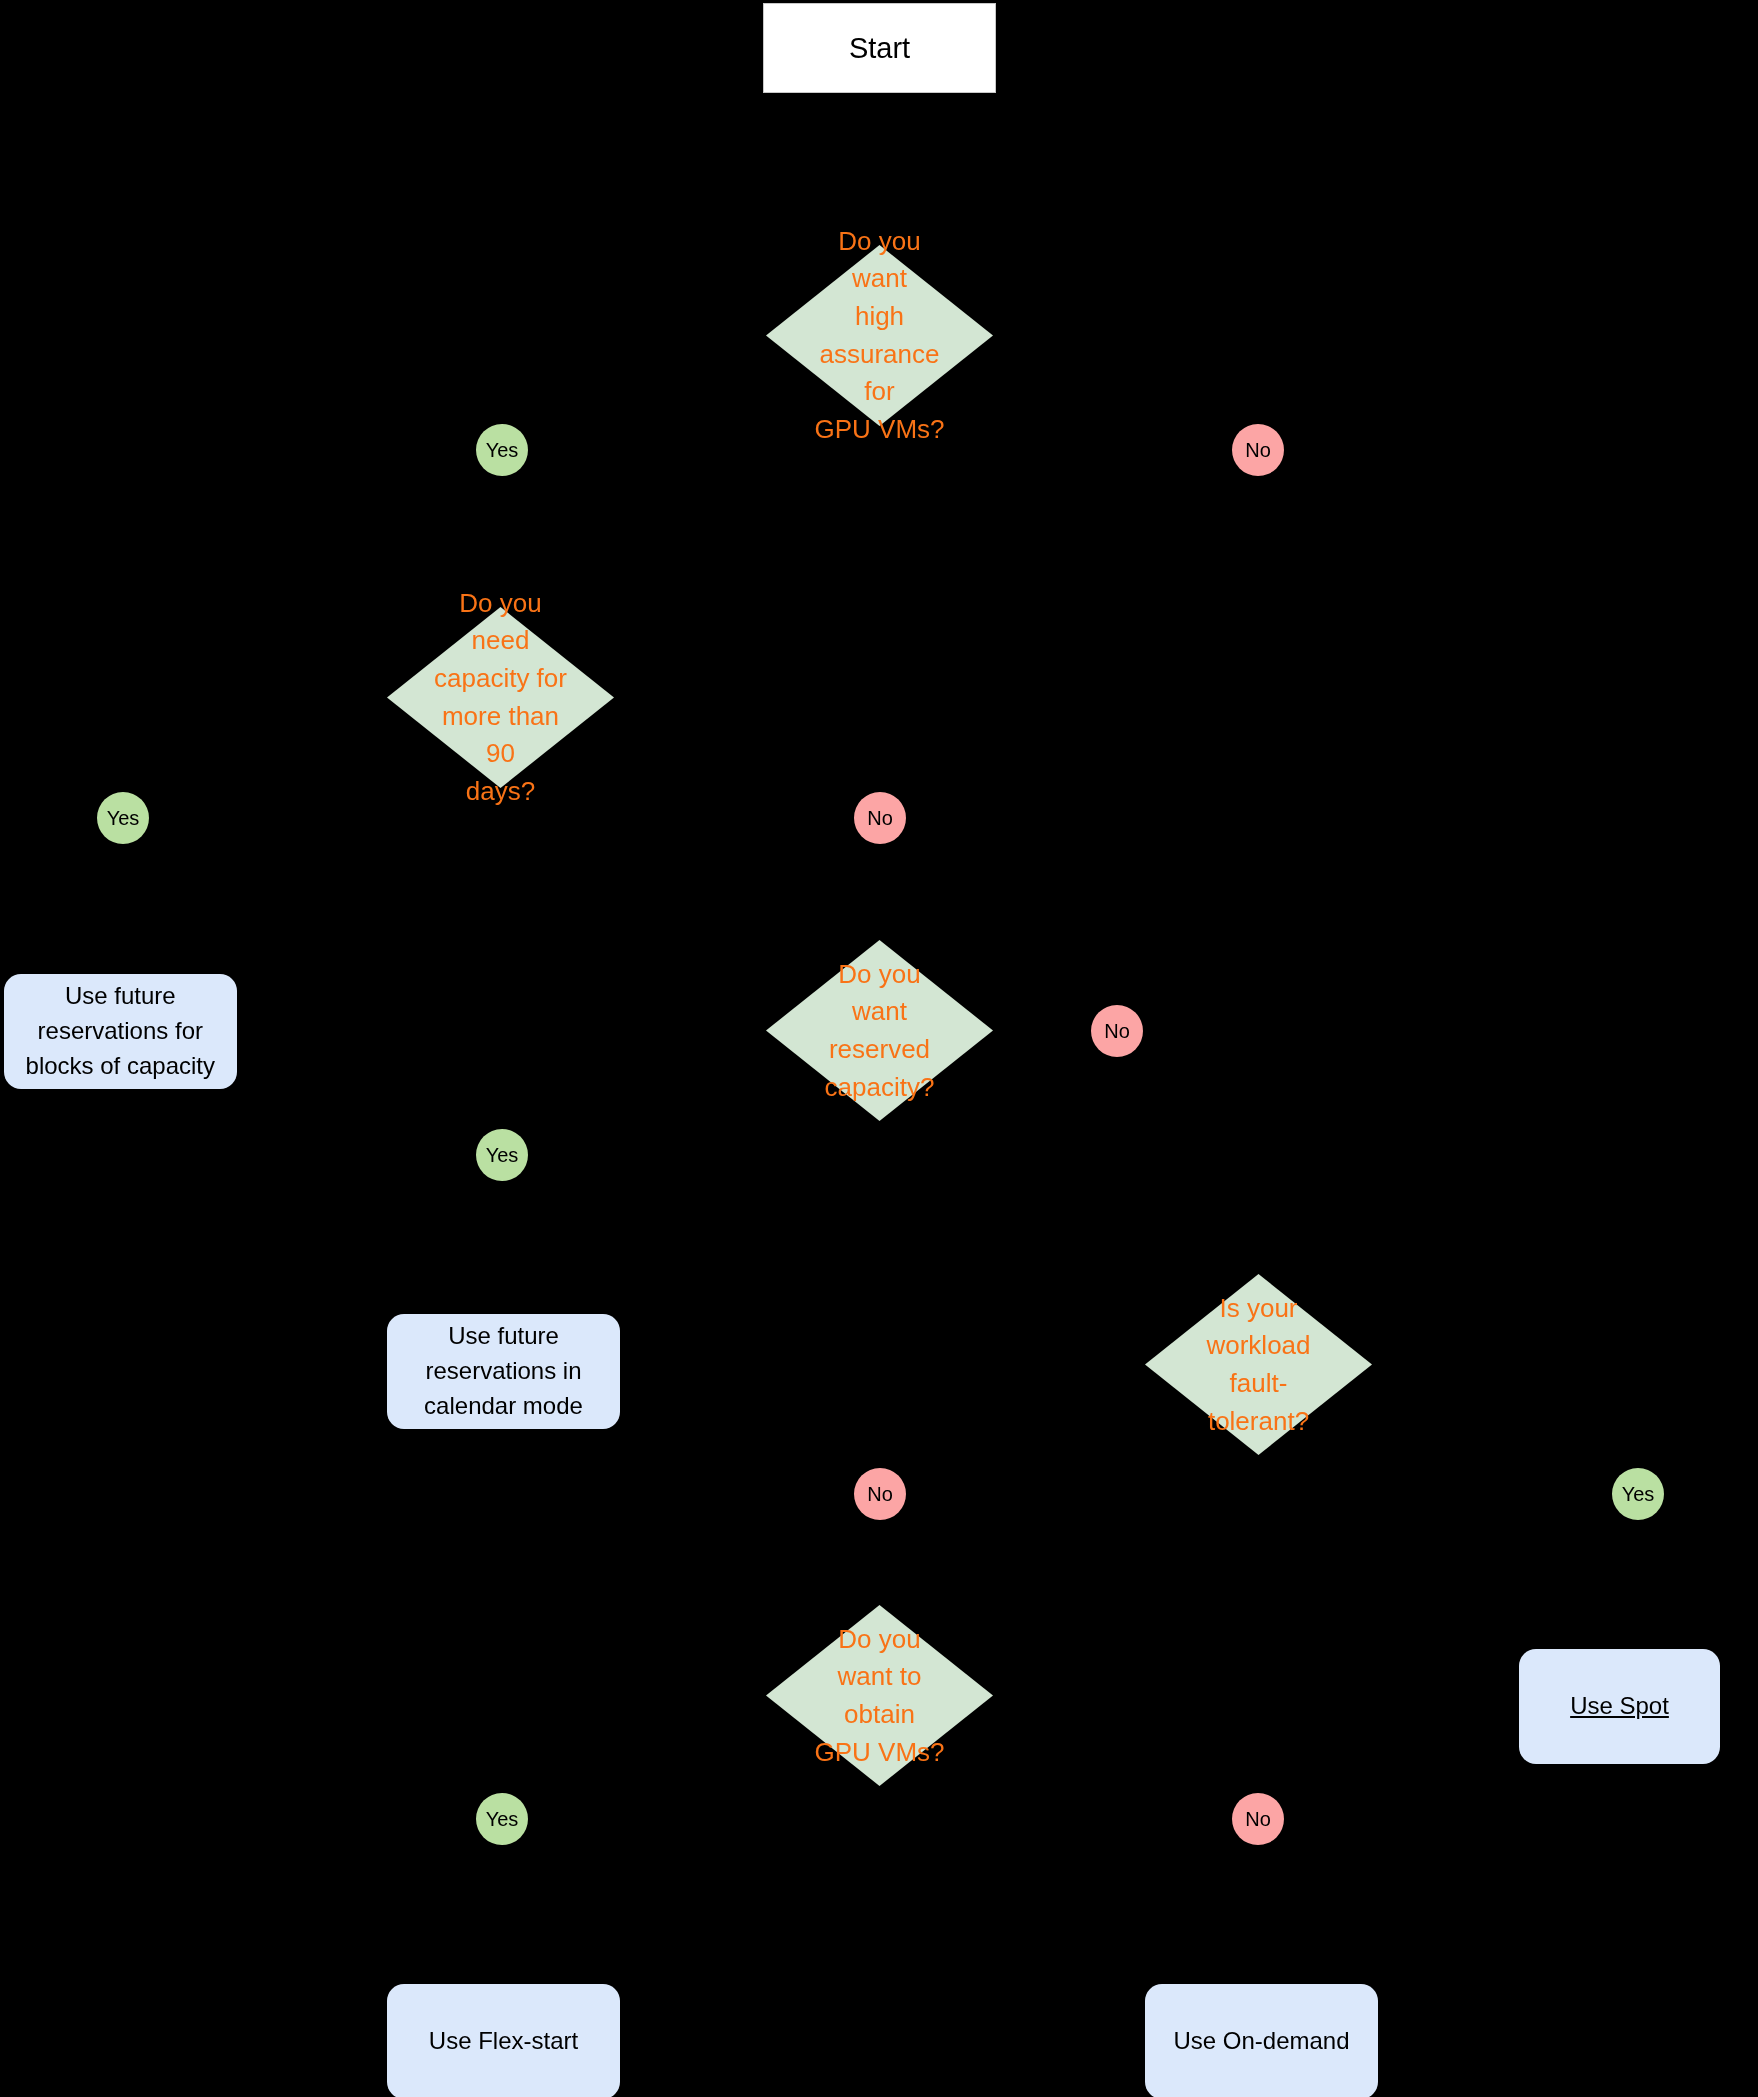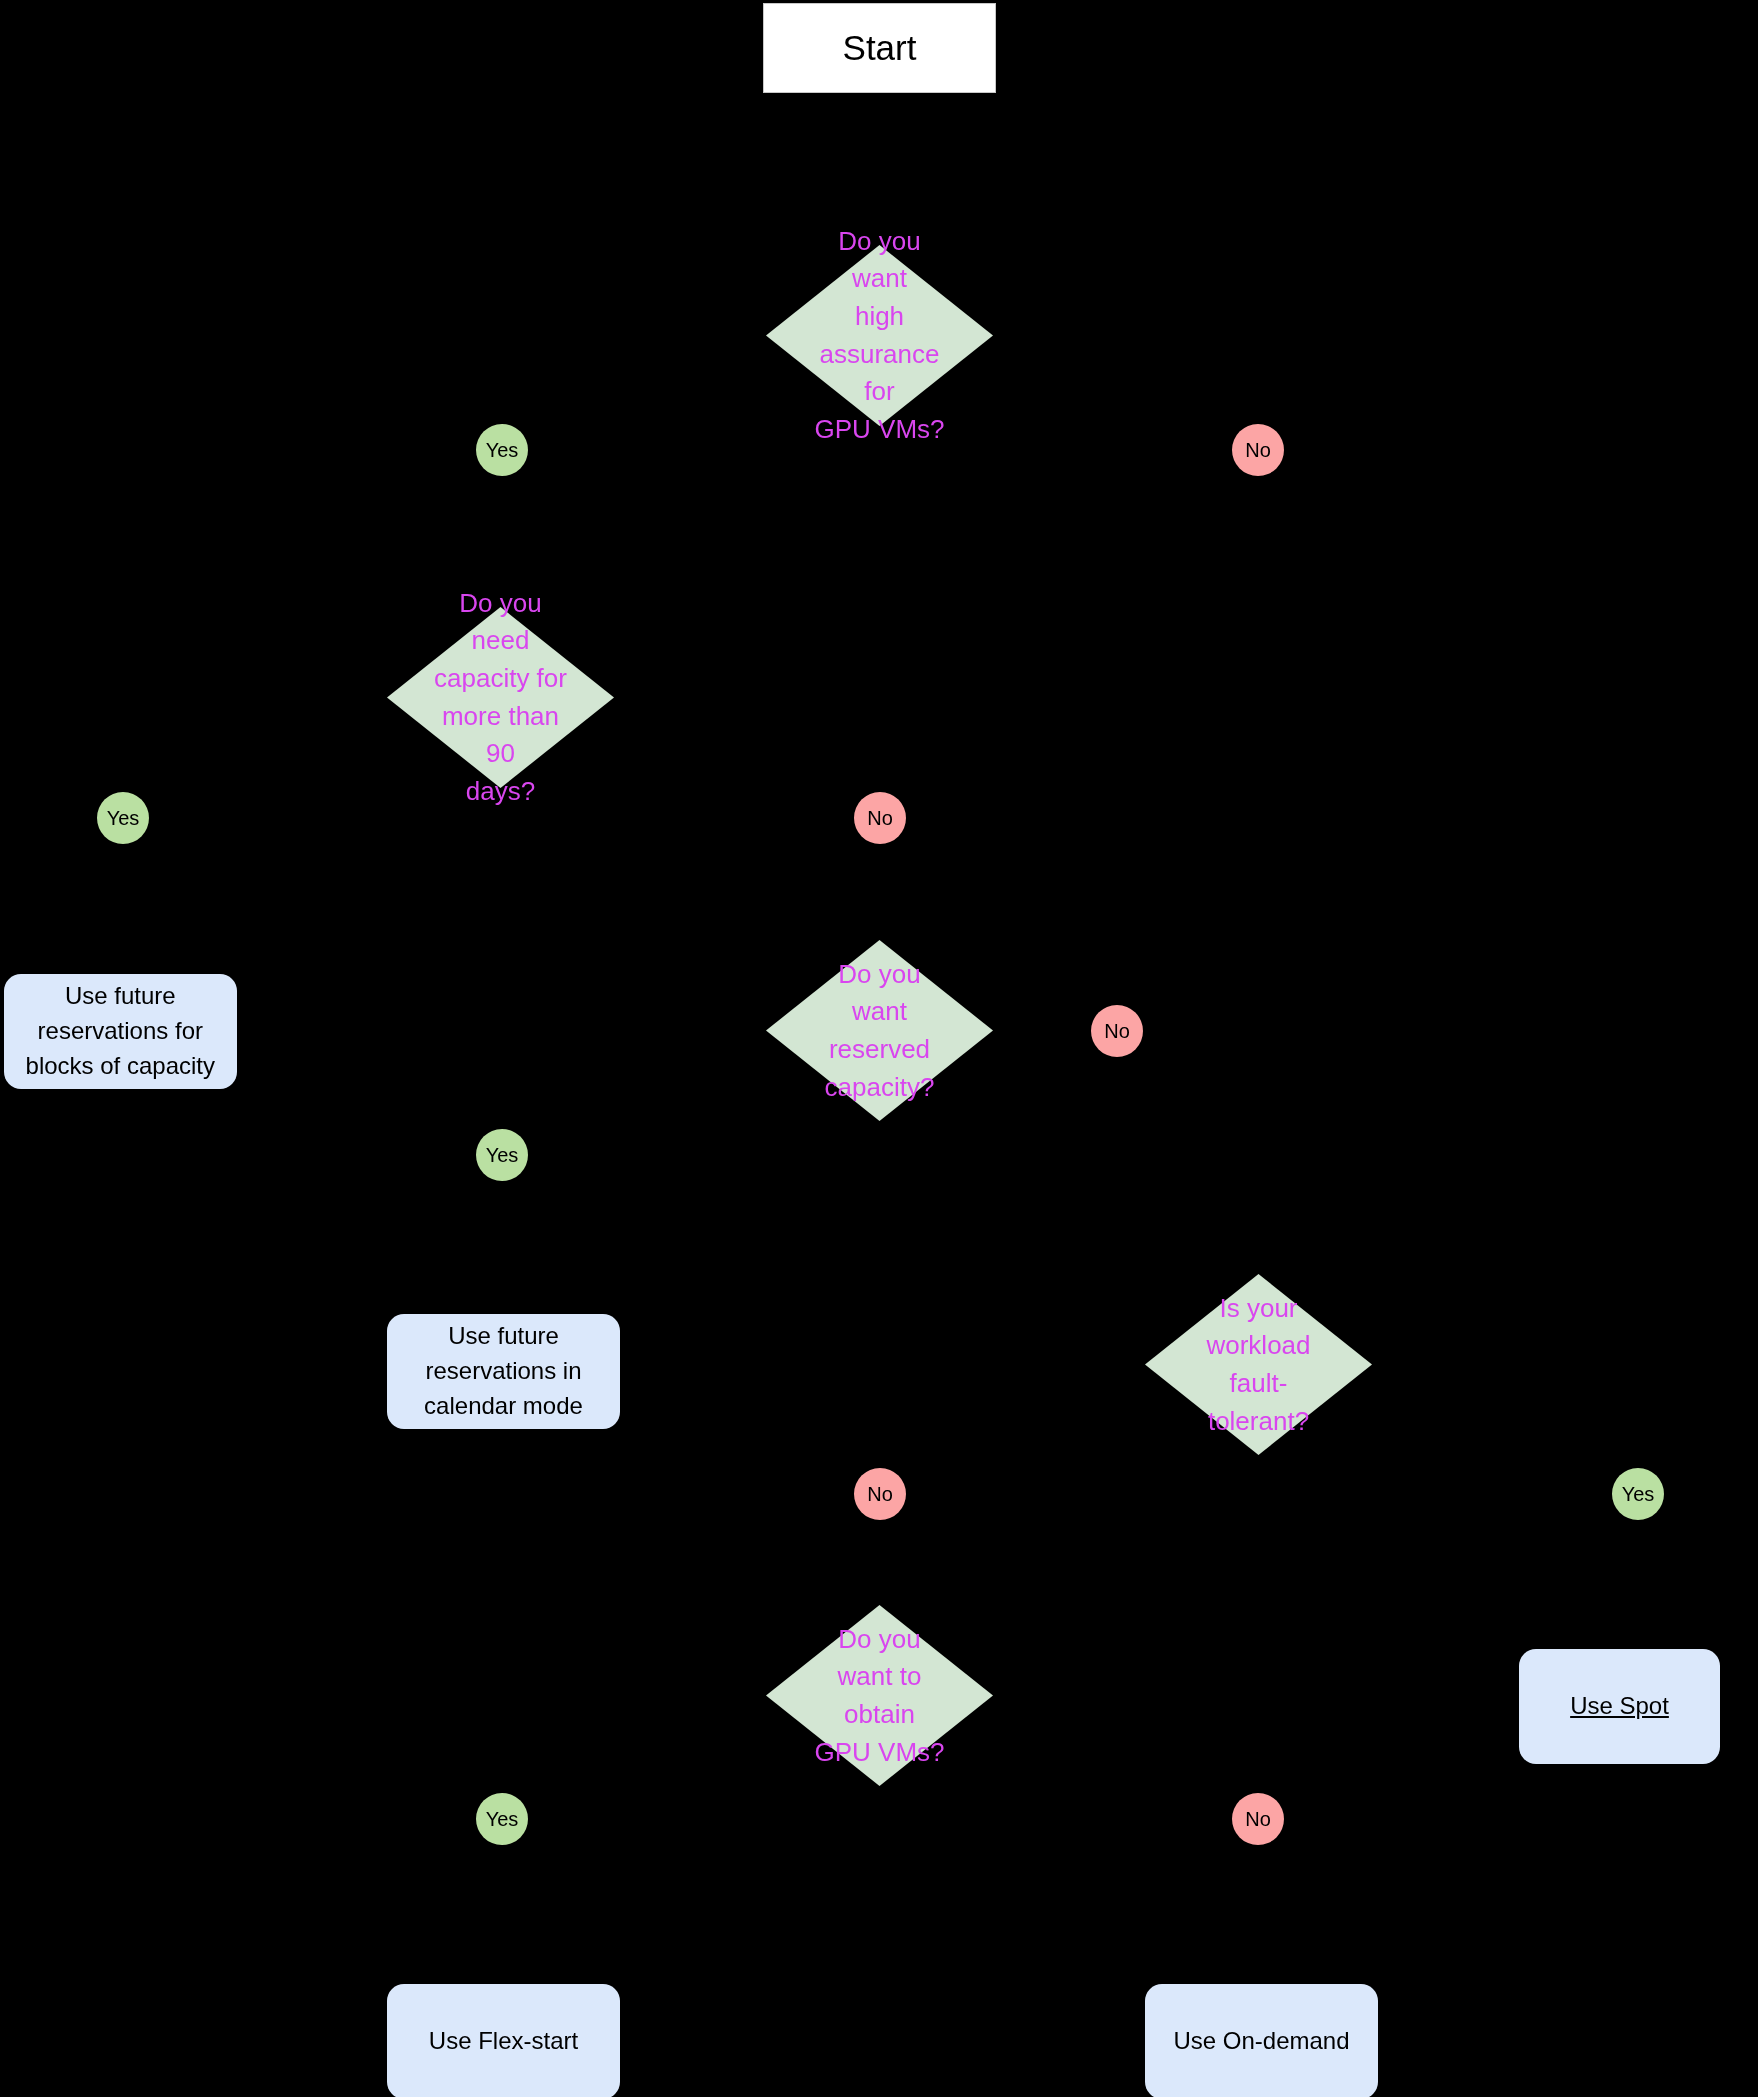--- a/index.html
+++ b/index.html
@@ -21,42 +21,42 @@
   
   .start-box {
     position: absolute;
     background: #ffffff;
     border: 0.9px solid #c8c8c8;
     box-sizing: border-box;
     display: flex;
     align-items: center;
     justify-content: center;
     color: #000000;
-    font-size: 35px;
+    font-size: 29px;
     line-height: 1.25;
     text-align: center;
   }
   
   .diamond {
     position: absolute;
   }
   .diamond .shape {
     position: absolute;
     inset: 0;
     background: #d3e6d3;
     clip-path: polygon(50% 0%, 100% 50%, 50% 100%, 0% 50%);
   }
   .diamond .dlabel {
     position: absolute;
     left: 50%;
     top: 50%;
     transform: translate(-50%, -50%);
     width: 142px;
     text-align: center;
-    color: #d946ef;
+    color: #f97316;
     font-size: 26px;
     line-height: 1.45;
     white-space: pre-line;
     pointer-events: none;
   }
   
   .badge {
     position: absolute;
     border-radius: 50%;
     display: flex;

